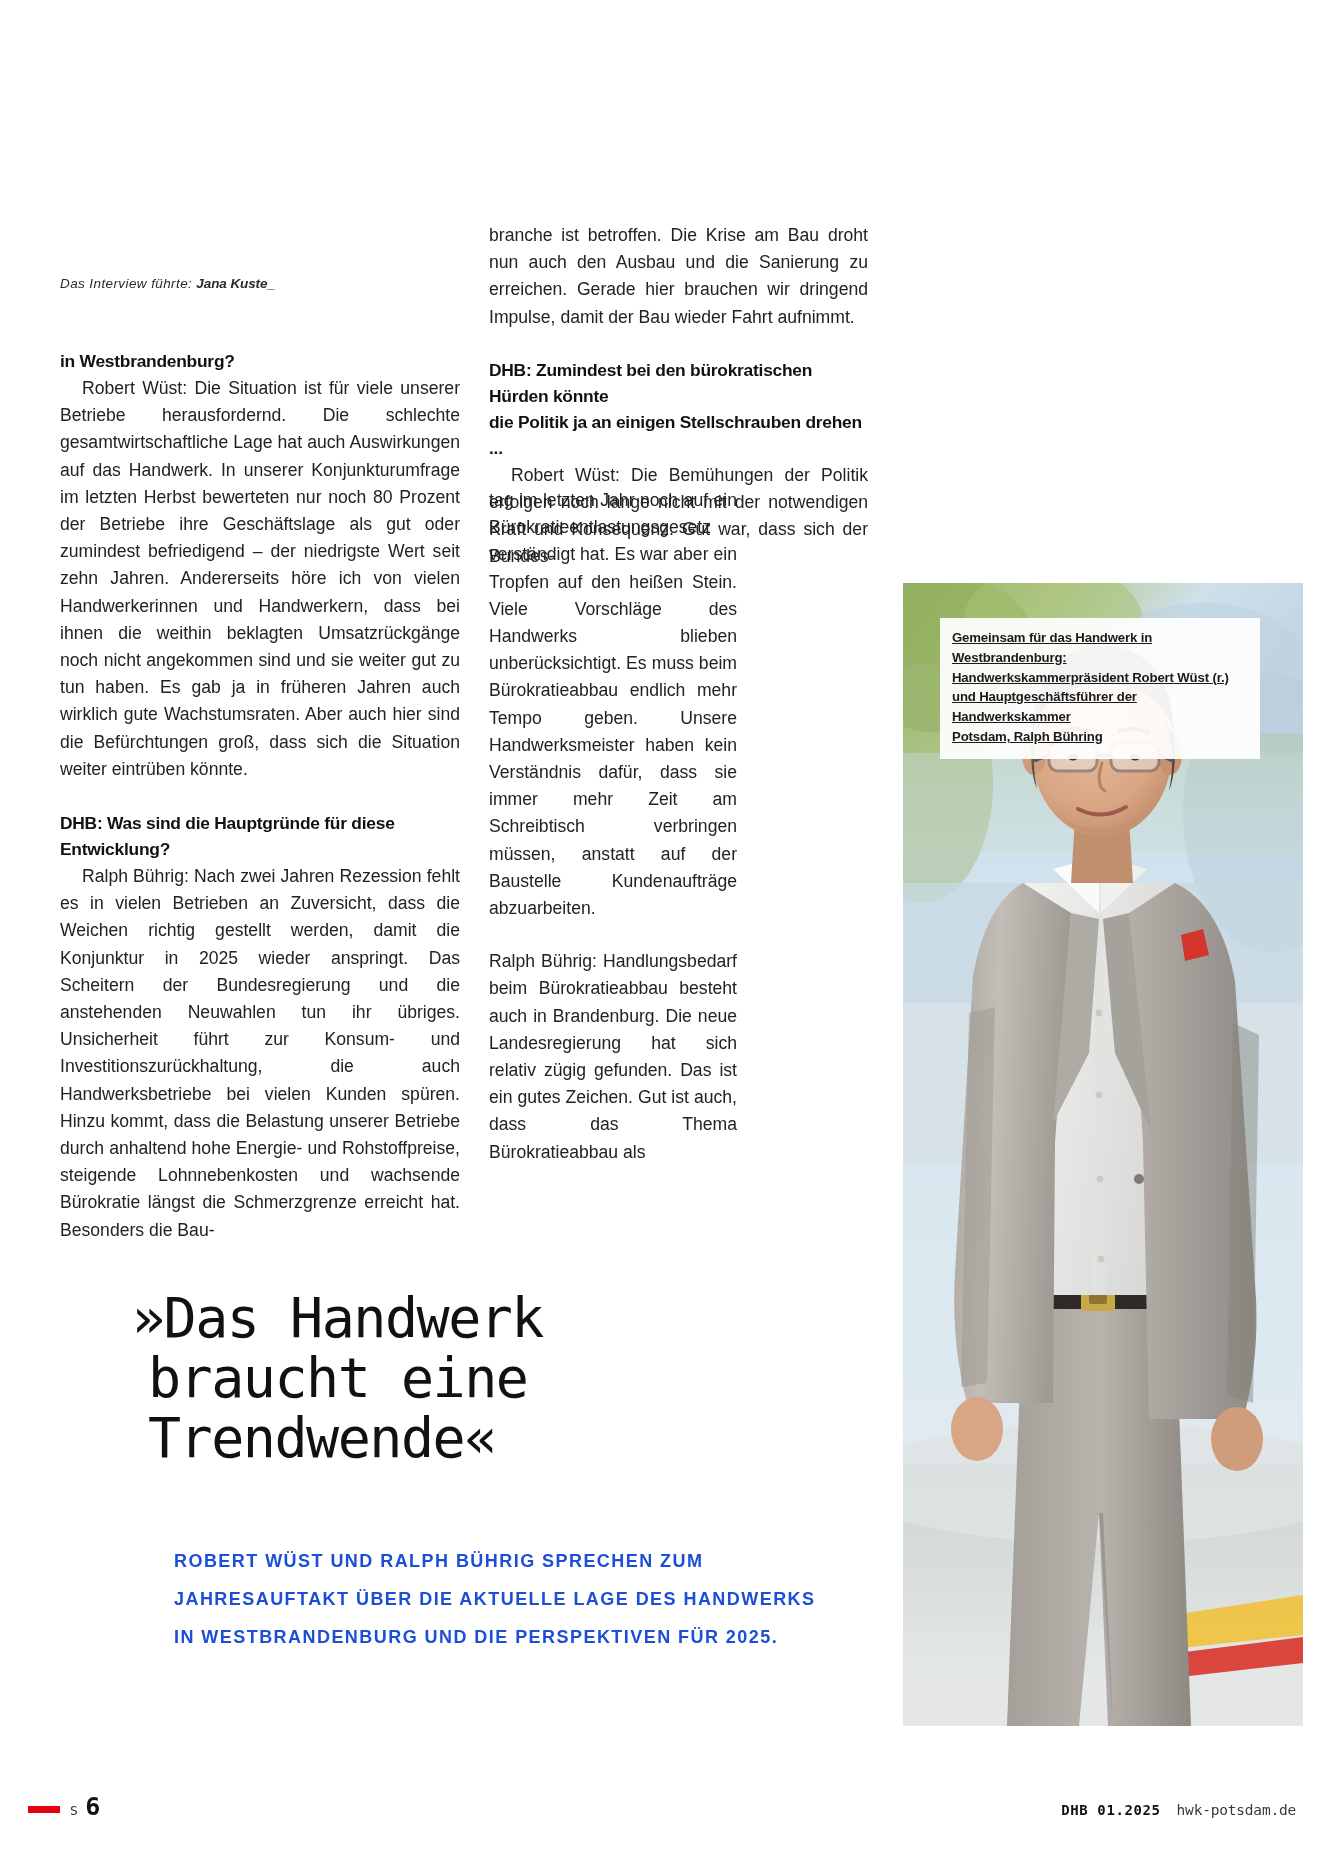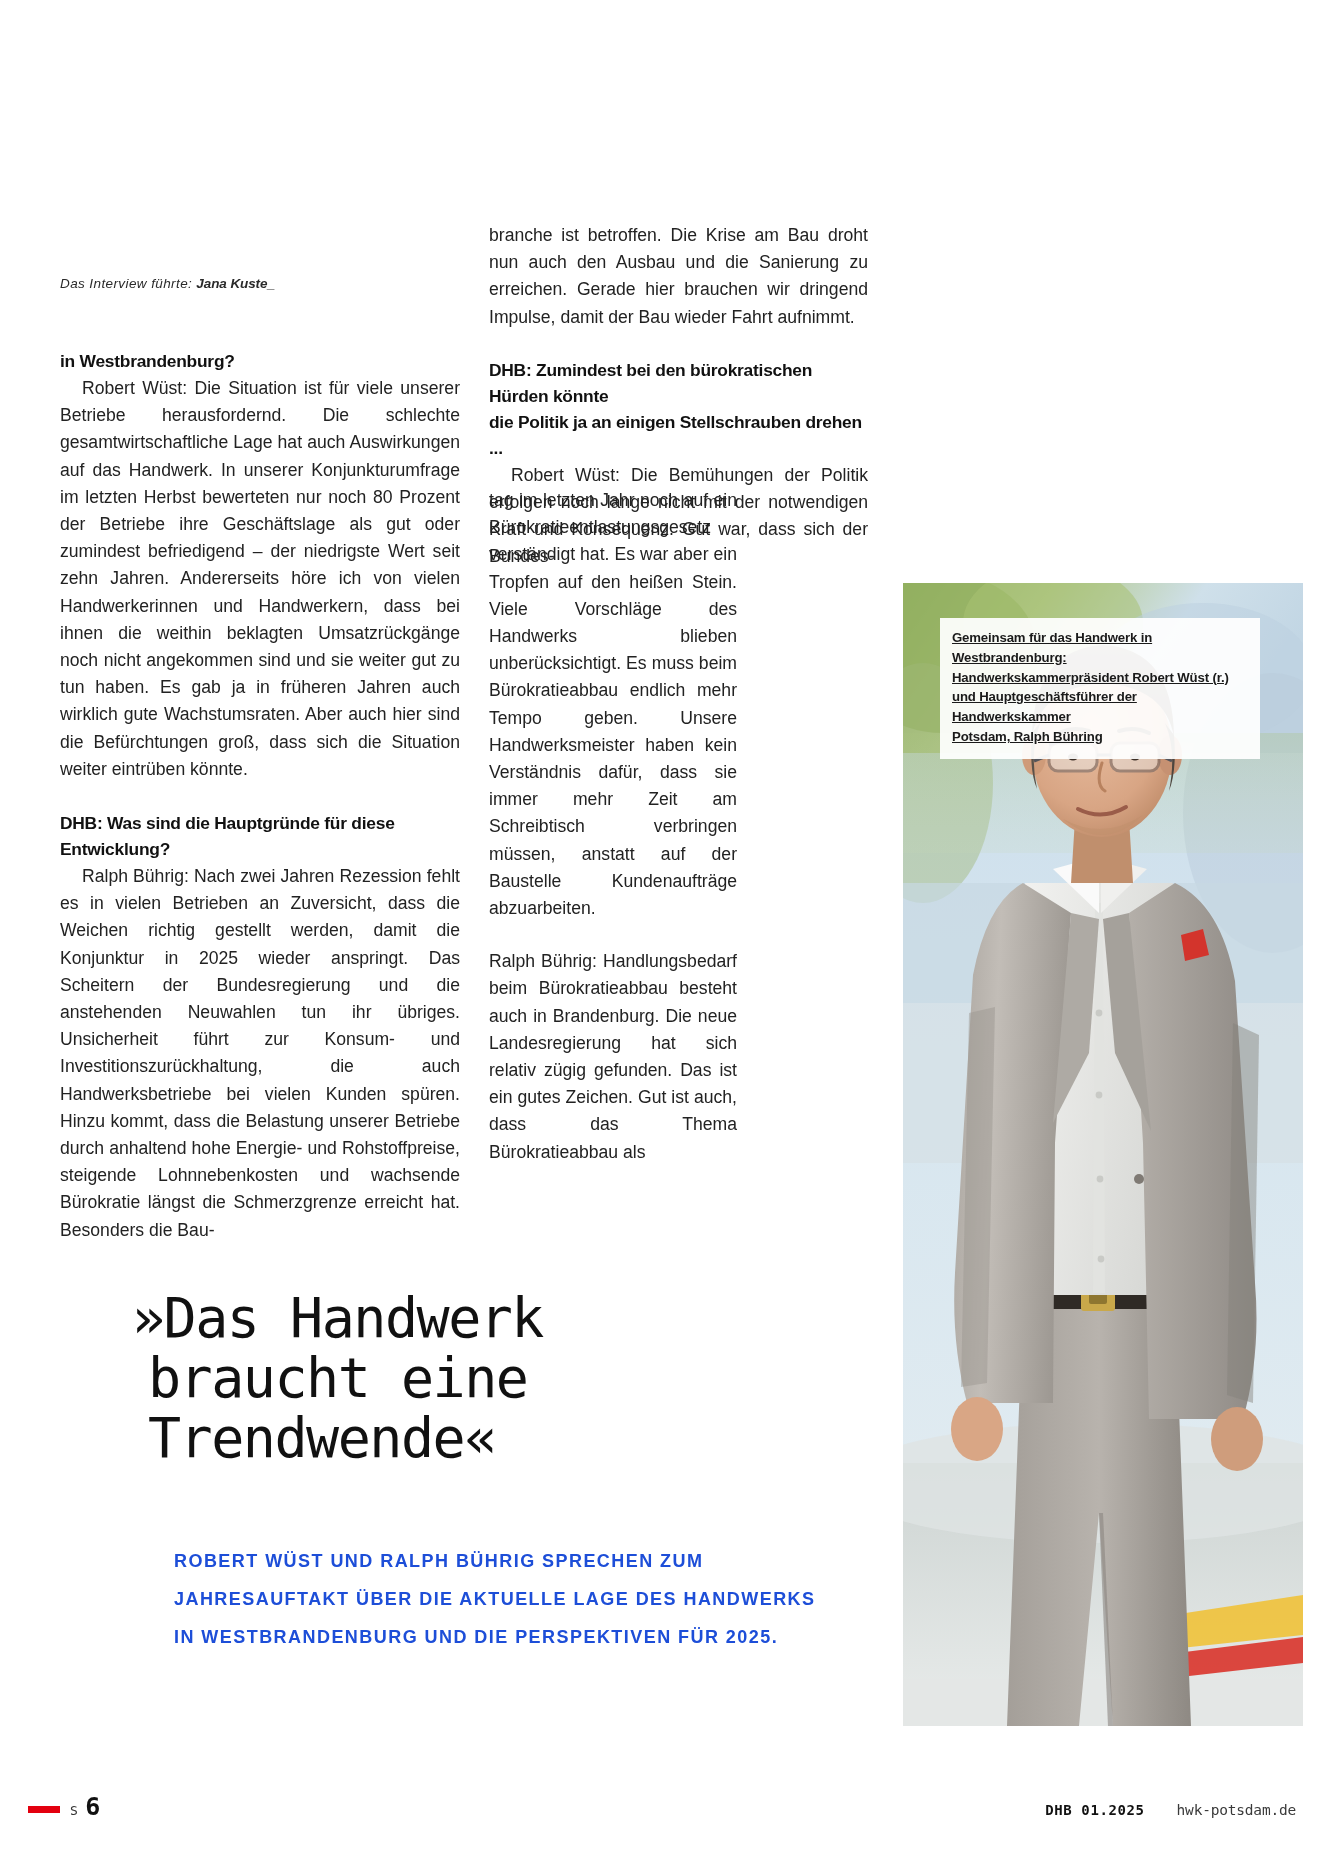--- a/index.html
+++ b/index.html
@@ -177,21 +177,21 @@
     font-weight: bold;
     letter-spacing: -0.5px;
     color: #111111;
   }
   .footer-right {
     position: absolute;
     right: 30px;
     top: 1802px;
     display: flex;
     align-items: flex-end;
-    gap: 32px;
+    gap: 16px;
     font-family: "DejaVu Sans Mono", monospace;
   }
   .footer-right .issue {
     font-size: 14px;
     font-weight: bold;
     letter-spacing: 0.6px;
     color: #111111;
   }
   .footer-right .site {
     font-size: 14.5px;

